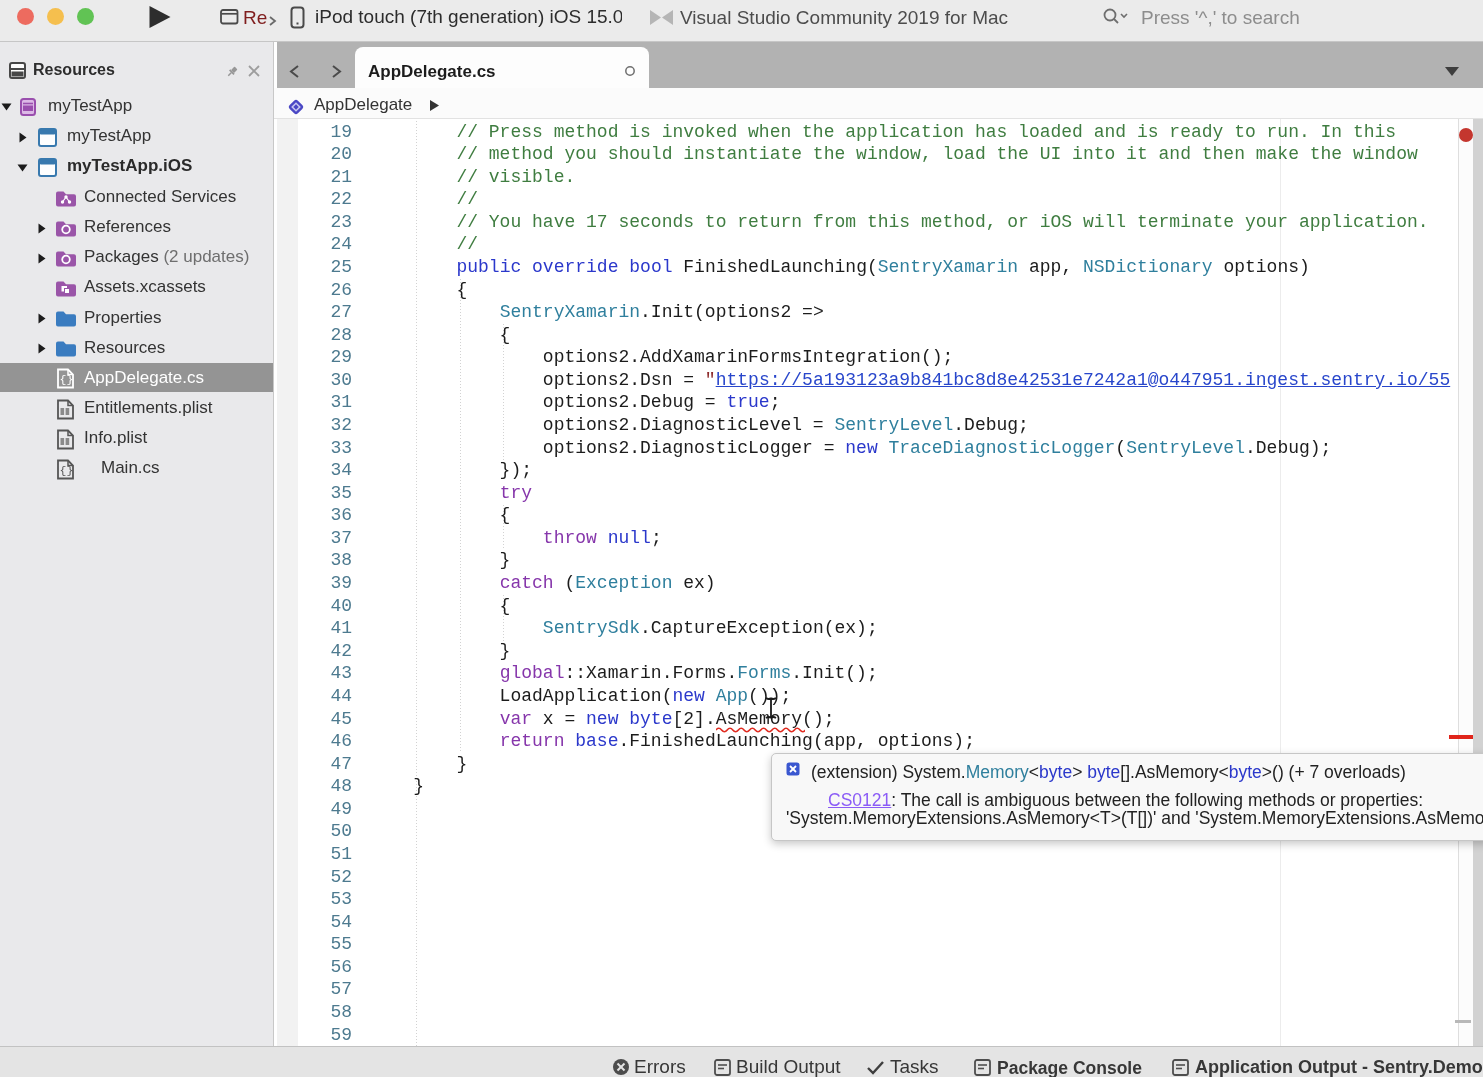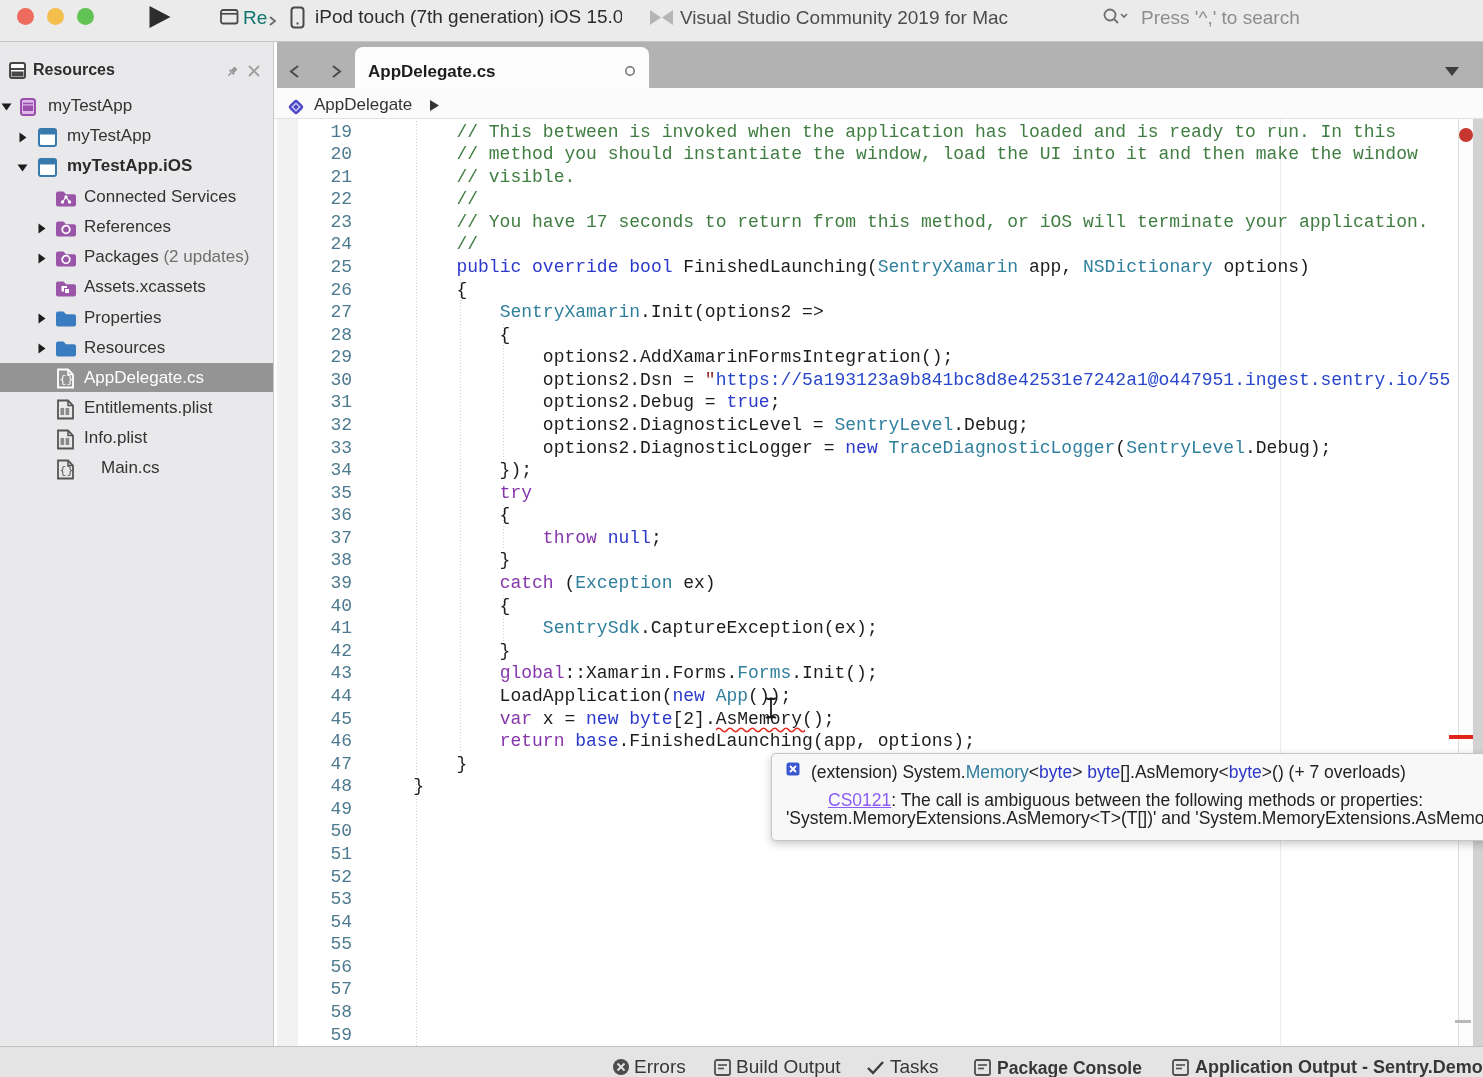--- a/index.html
+++ b/index.html
@@ -30,21 +30,21 @@
 #bpmargin { left:277px; top:119px; width:21px; height:927px; background:#f2f2f2; }
 #ruler { left:1280px; top:119px; width:1px; height:927px; background:#ececec; }
 pre { font-family:"Liberation Mono",monospace; font-size:18px; line-height:22.58px; white-space:pre; }
 #lnums { left:277px; top:120.5px; width:75px; text-align:right; color:#4d7a8f; }
 #code { left:370px; top:120.5px; color:#1c1c1c; }
 .c { color:#3f7d40; }   
 .k { color:#2b38cb; }   
 .f { color:#8636ab; }   
 .t { color:#2f7f9d; }   
 .s { color:#8d2a2a; }   
-.l { color:#2846cb; }
+.l { color:#2846cb; text-decoration:underline; }
 .guide { position:absolute; width:1px; background-image:repeating-linear-gradient(to bottom,#d2d2d2 0 1px,transparent 1px 3px); }
 
 
 #scrollcol { left:1458px; top:119px; width:25px; height:927px; background:#fcfcfc; border-left:1px solid #dedede; }
 
 
 #tooltip { left:771px; top:753px; width:721px; height:88px; background:#f8f8f8; border:1px solid #c6c6c6; border-radius:5px; box-shadow:0 3px 9px rgba(0,0,0,0.22); }
 .tt { position:absolute; font-size:17.5px; color:#222; white-space:nowrap; }
 
 
@@ -59,21 +59,21 @@
 <div class="a tl" style="left:17px;background:#ed6b5f;"></div>
 <div class="a tl" style="left:47px;background:#f5bf4e;"></div>
 <div class="a tl" style="left:77px;background:#61c354;"></div>
 <svg class="a" style="left:149px;top:6px;" width="22" height="22">
     <polygon points="0.5,0 0.5,22 21.5,11" fill="#2d2d2d"></polygon>
   </svg>
 <svg class="a" style="left:220px;top:9px;" width="19" height="16">
     <rect x="1" y="1" width="16.5" height="13.5" rx="2" fill="none" stroke="#4a4a4a" stroke-width="1.8"></rect>
     <line x1="1.5" y1="4.8" x2="17" y2="4.8" stroke="#4a4a4a" stroke-width="1.7"></line>
   </svg>
-<div class="a" style="left:243px;top:7px;font-size:19px;color:#0f766e;">Re</div>
+<div class="a" style="left:243px;top:7px;font-size:19px;color:#7f1d1d;">Re</div>
 <svg class="a" style="left:267px;top:12px;" width="11" height="18">
     <polyline points="3,5 8,9 3,13" fill="none" stroke="#6a6a6a" stroke-width="1.8"></polyline>
   </svg>
 <svg class="a" style="left:290px;top:6px;" width="15" height="23">
     <rect x="1.5" y="1.5" width="12" height="20" rx="3" fill="none" stroke="#4a4a4a" stroke-width="2"></rect>
     <rect x="6.5" y="16.5" width="2" height="2" fill="#4a4a4a"></rect>
   </svg>
 <div class="a" style="left:315px;top:6px;width:307px;height:26px;overflow:hidden;font-size:19px;color:#2c2c2c;white-space:nowrap;">iPod touch (7th generation) iOS 15.0</div>
 <svg class="a" style="left:650px;top:8px;" width="23" height="19">
     <polygon points="0,2 11,9.5 0,17" fill="#b5b5b5"></polygon>
@@ -288,21 +288,21 @@
 50
 51
 52
 53
 54
 55
 56
 57
 58
 59</pre>
-<pre class="a" id="code"><span class="c">        // This between is invoked when the application has loaded and is ready to run. In this</span>
+<pre class="a" id="code"><span class="c">        // Press method is invoked when the application has loaded and is ready to run. In this</span>
 <span class="c">        // method you should instantiate the window, load the UI into it and then make the window</span>
 <span class="c">        // visible.</span>
 <span class="c">        //</span>
 <span class="c">        // You have 17 seconds to return from this method, or iOS will terminate your application.</span>
 <span class="c">        //</span>
         <span class="k">public</span> <span class="k">override</span> <span class="k">bool</span> FinishedLaunching(<span class="t">SentryXamarin</span> app, <span class="t">NSDictionary</span> options)
         {
             <span class="t">SentryXamarin</span>.Init(options2 =&gt;
             {
                 options2.AddXamarinFormsIntegration();

